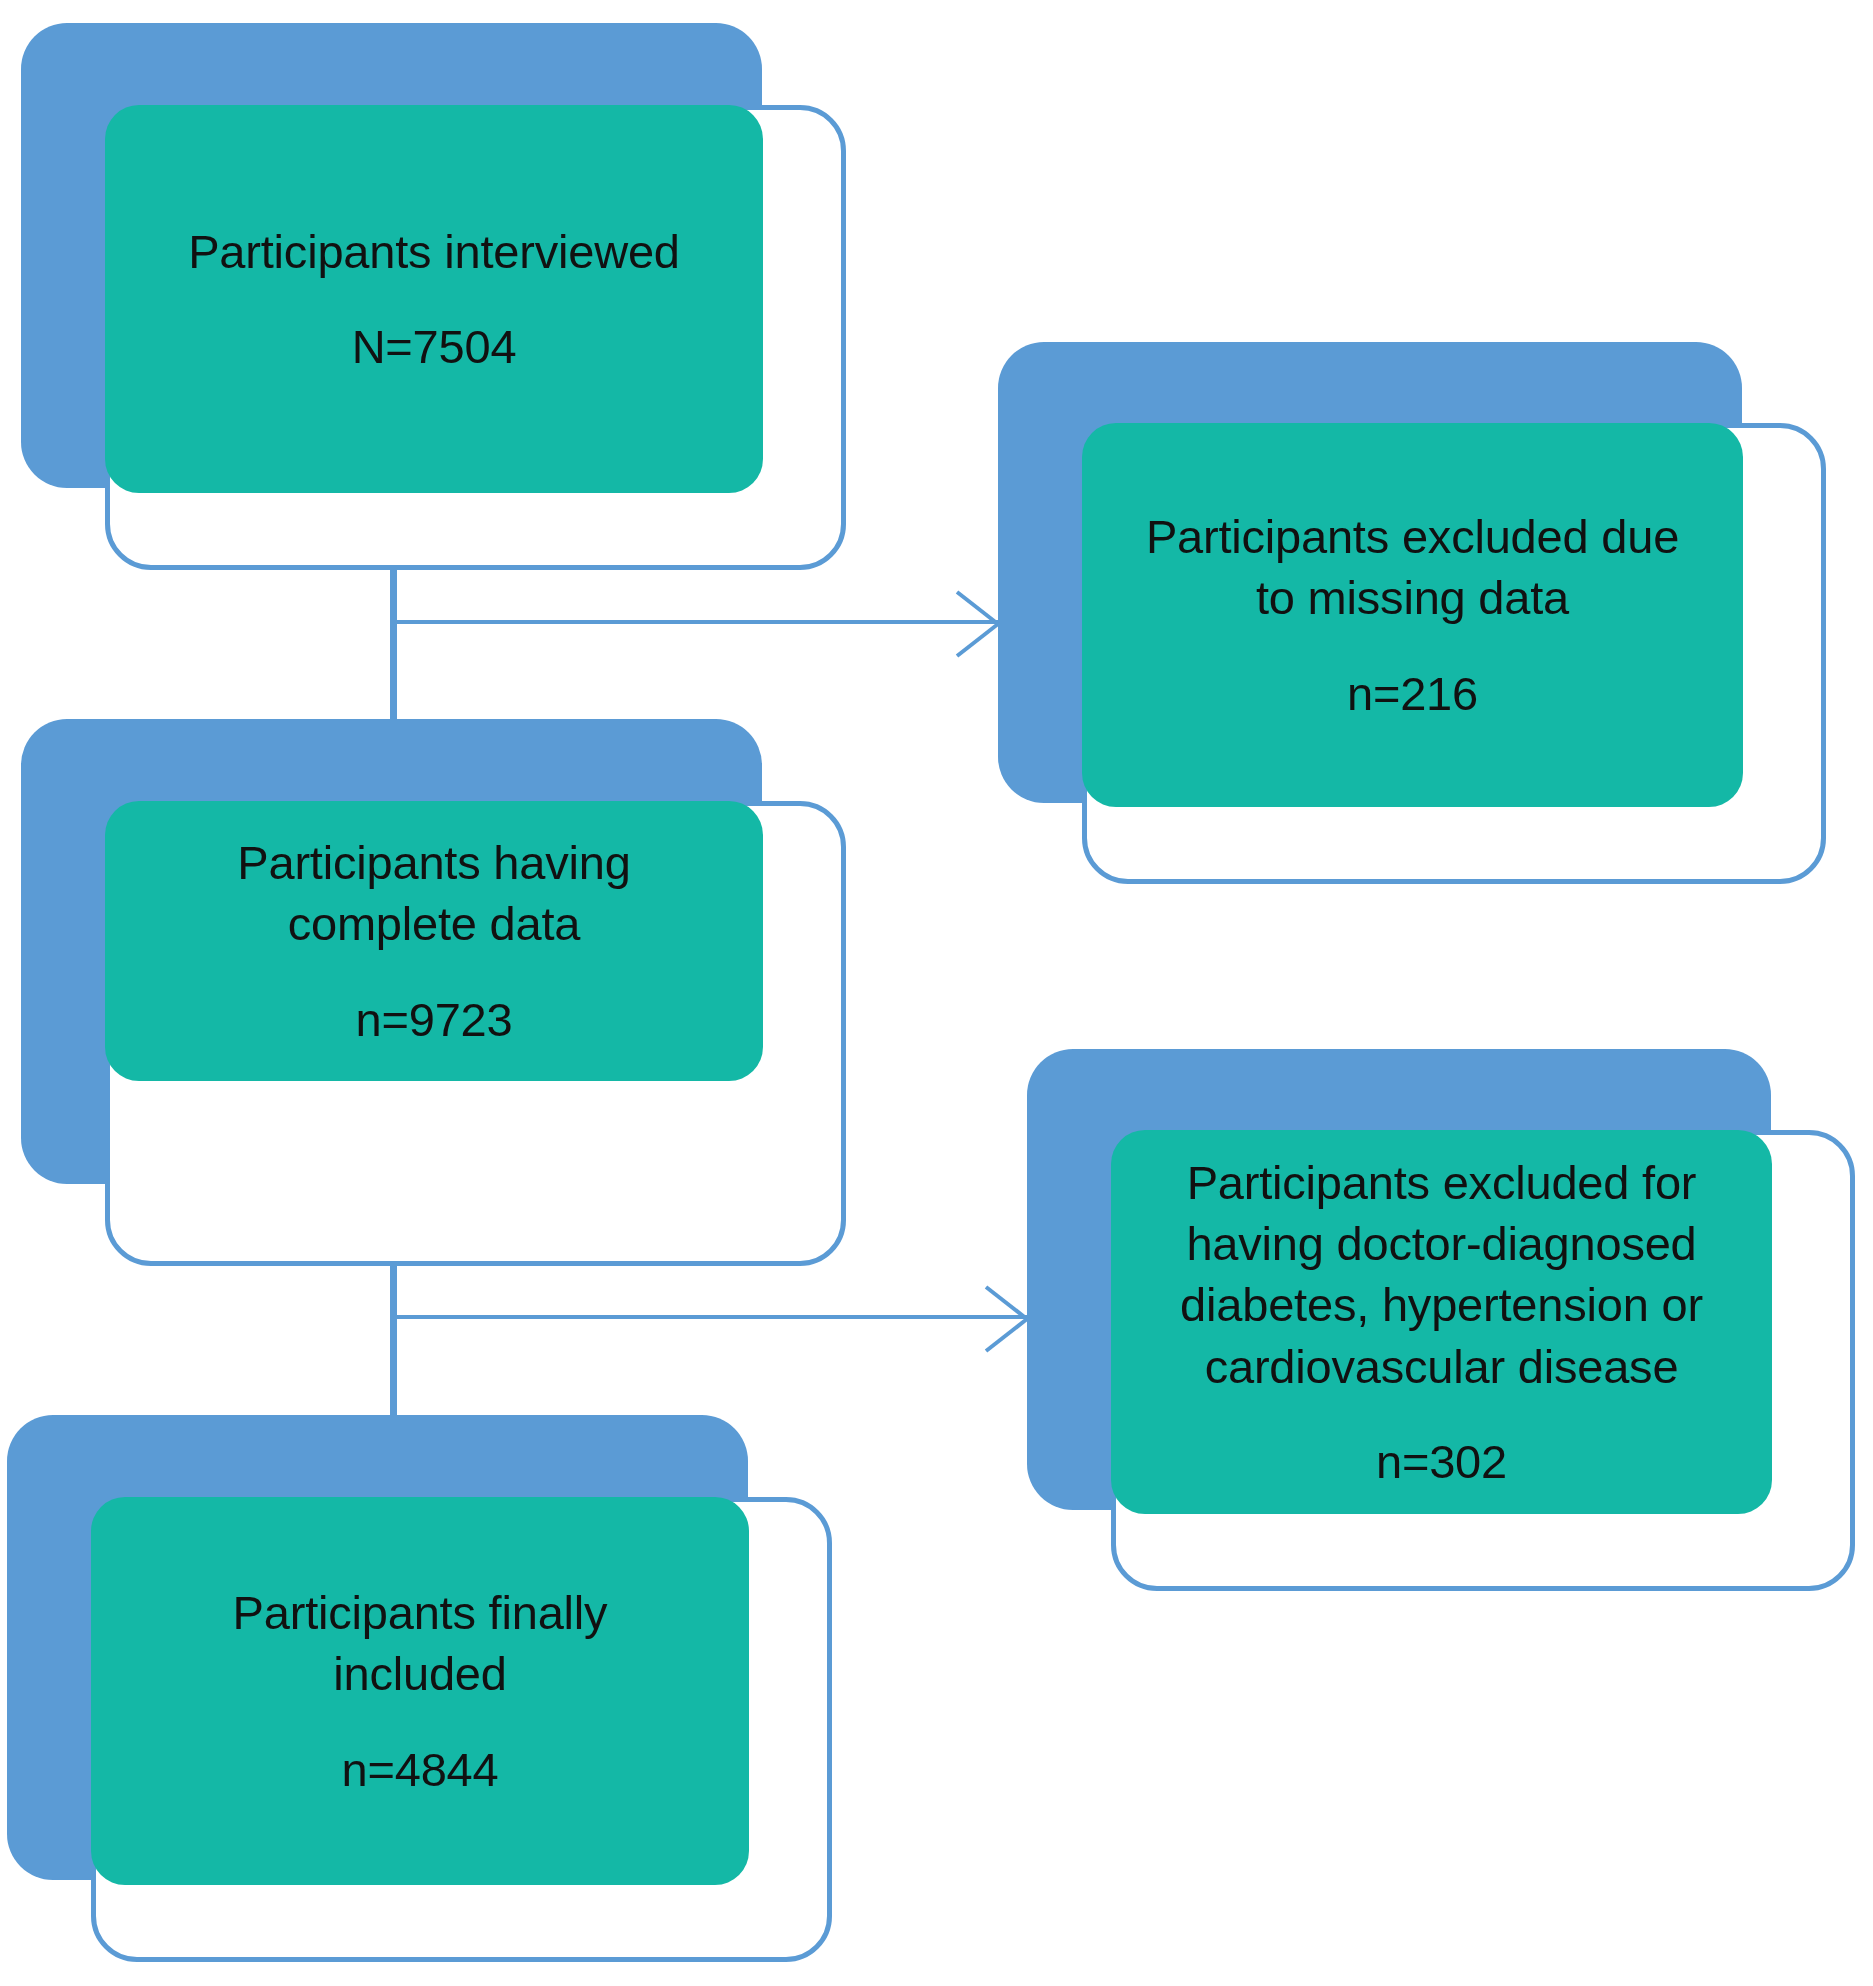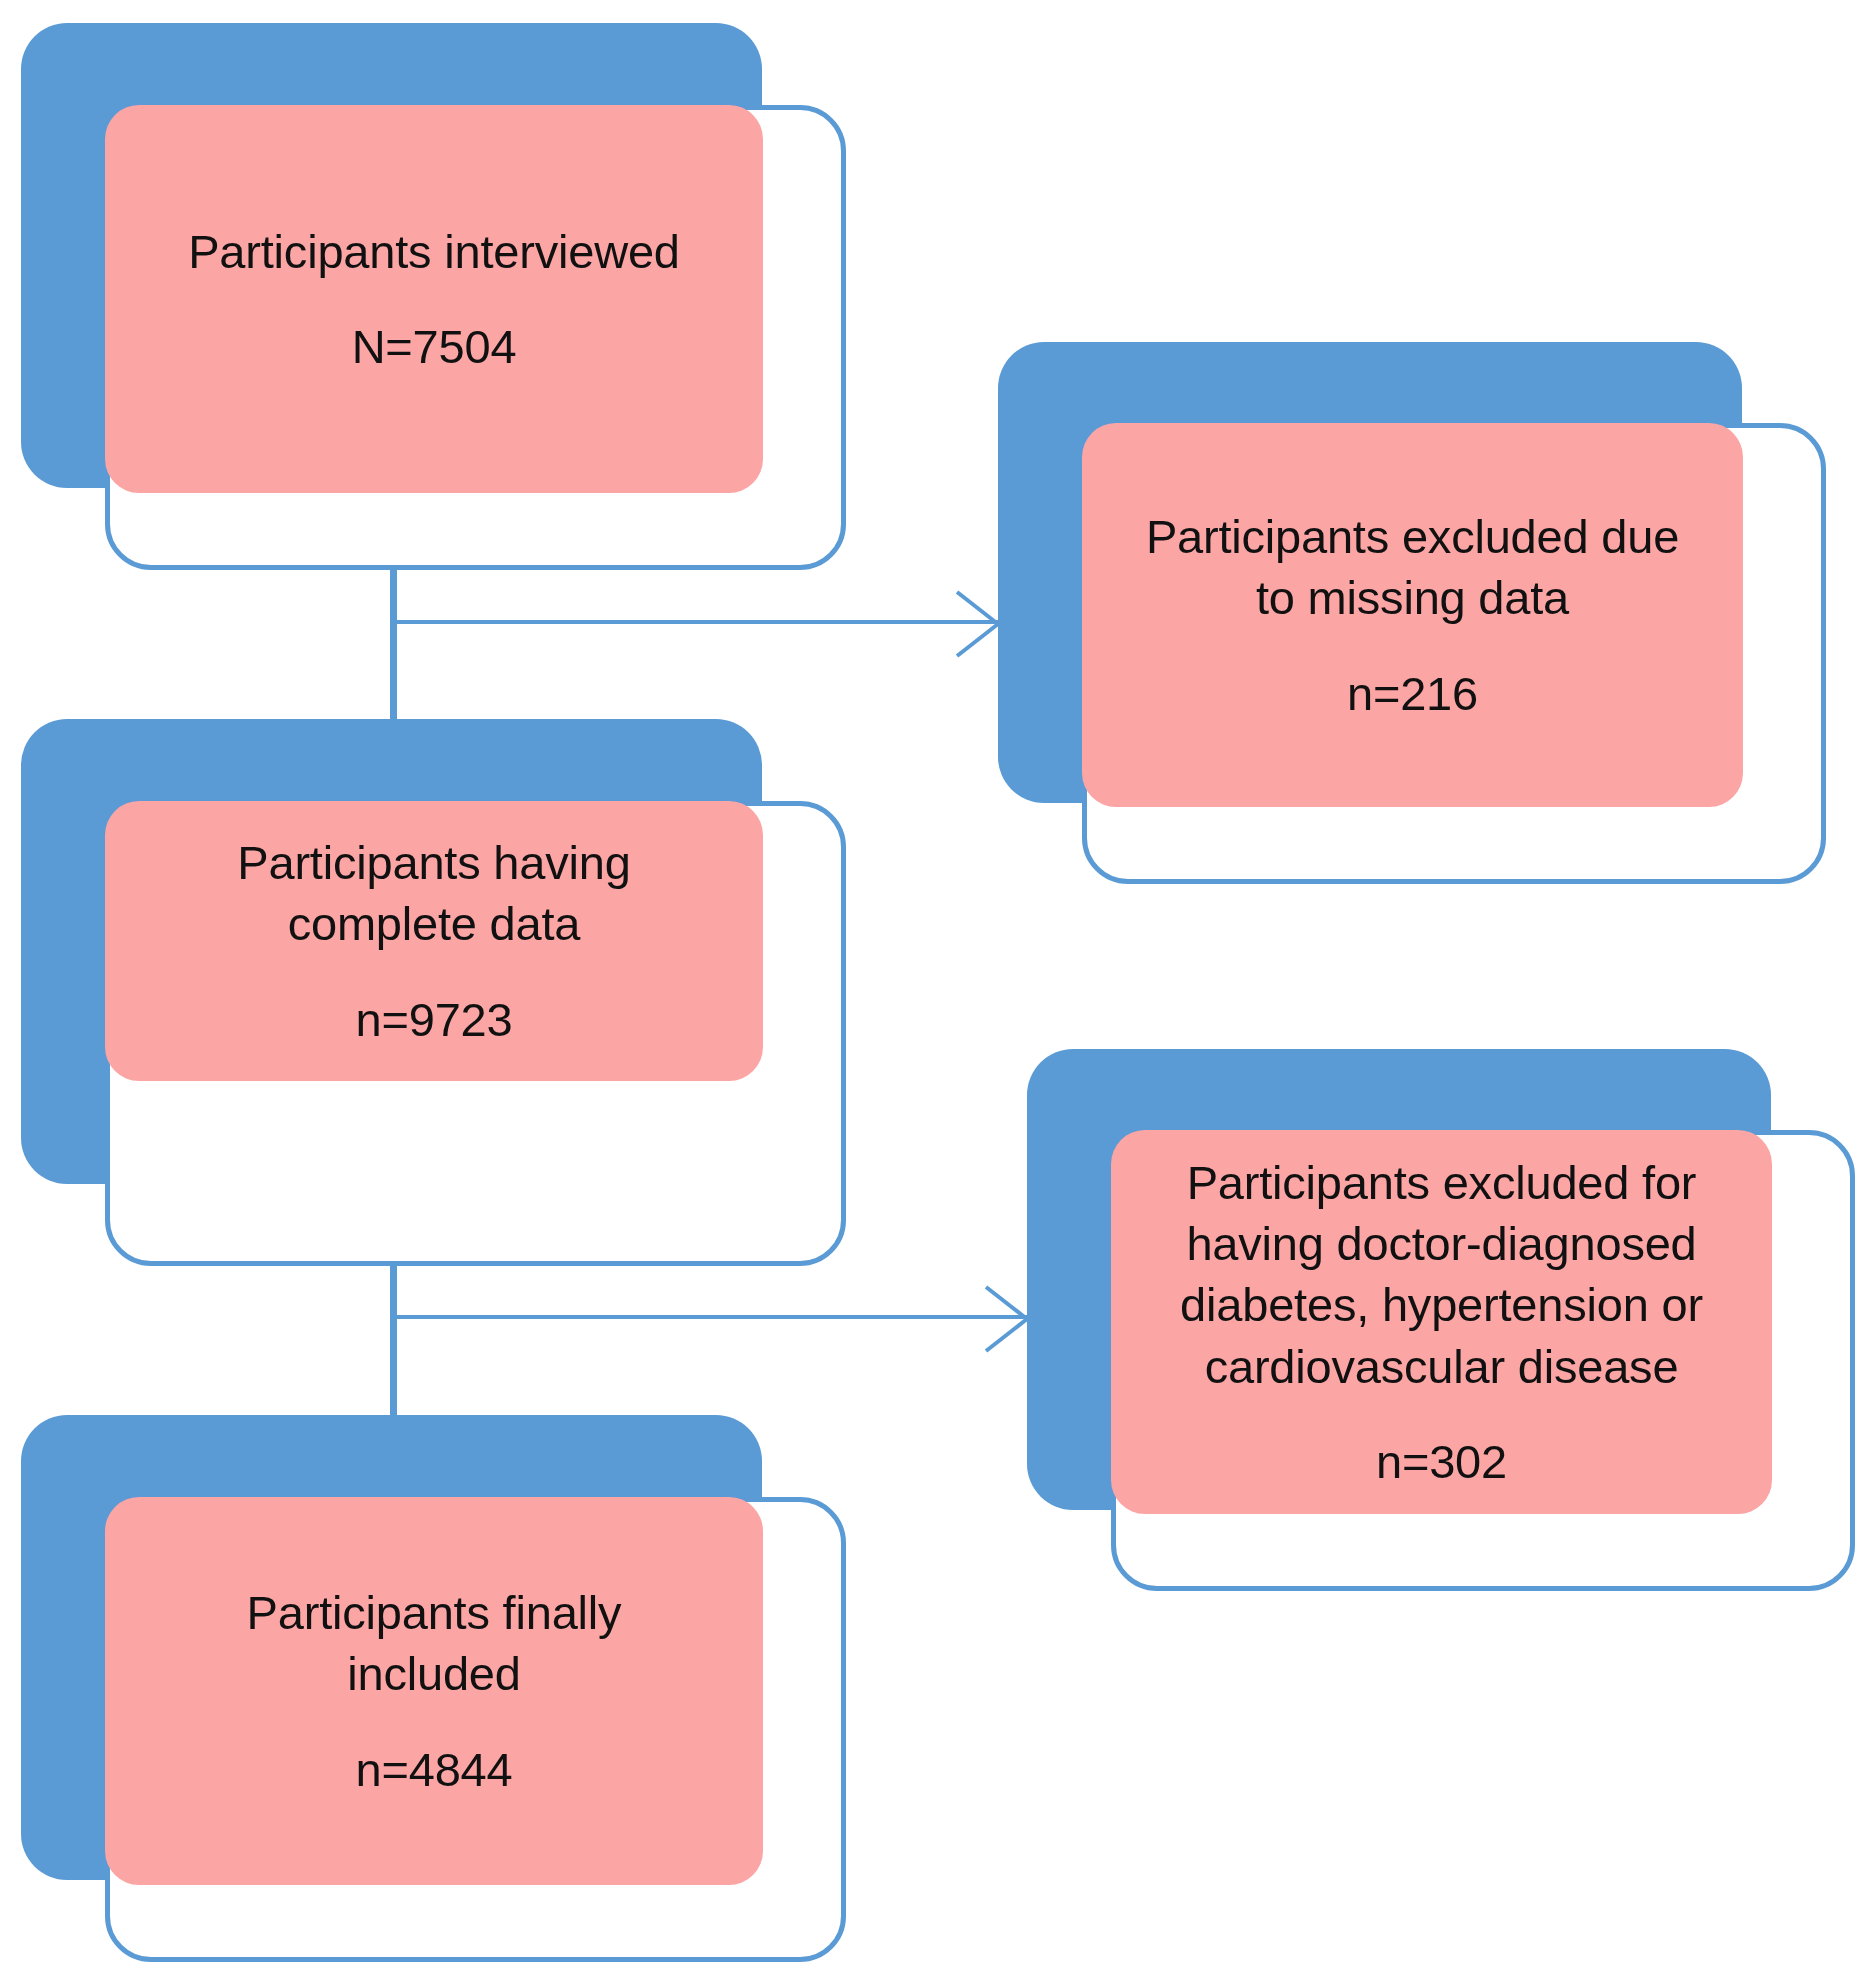--- a/index.html
+++ b/index.html
@@ -30,21 +30,21 @@
   }
   .node .outline-card {
     position: absolute;
     background: #ffffff;
     border: 5px solid #5B9BD5;
     border-radius: 46px;
     box-sizing: border-box;
   }
   .node .inner-card {
     position: absolute;
-    background: #fca5a5;
+    background: #14b8a6;
     border-radius: 34px;
     box-sizing: border-box;
     display: flex;
     flex-direction: column;
     align-items: center;
     justify-content: center;
   }
   .node .label {
     color: #111111;
     font-size: 47px;
@@ -130,21 +130,21 @@
     <div class="outline-card" style="left:84px; top:81px; width:744px; height:461px;"></div>
     <div class="inner-card" style="left:84px; top:81px; width:661px; height:384px; padding:0 18px;">
       <div class="label" style="margin-top:0;">Participants excluded for
 having doctor-diagnosed
 diabetes, hypertension or
 cardiovascular disease</div>
       <div class="count">n=302</div>
     </div>
   </div>
 
-  <div class="node" style="left:21px; top:1415px; width:825px; height:546px;">
+  <div class="node" style="left:7px; top:1415px; width:825px; height:546px;">
     <div class="back-card" style="width:741px; height:465px;"></div>
     <div class="outline-card" style="left:84px; top:82px; width:741px; height:465px;"></div>
     <div class="inner-card tight" style="left:84px; top:82px; width:658px; height:388px; padding:0 26px;">
       <div class="label">Participants finally
 included</div>
       <div class="count">n=4844</div>
     </div>
   </div>
 
   <div class="connector">

